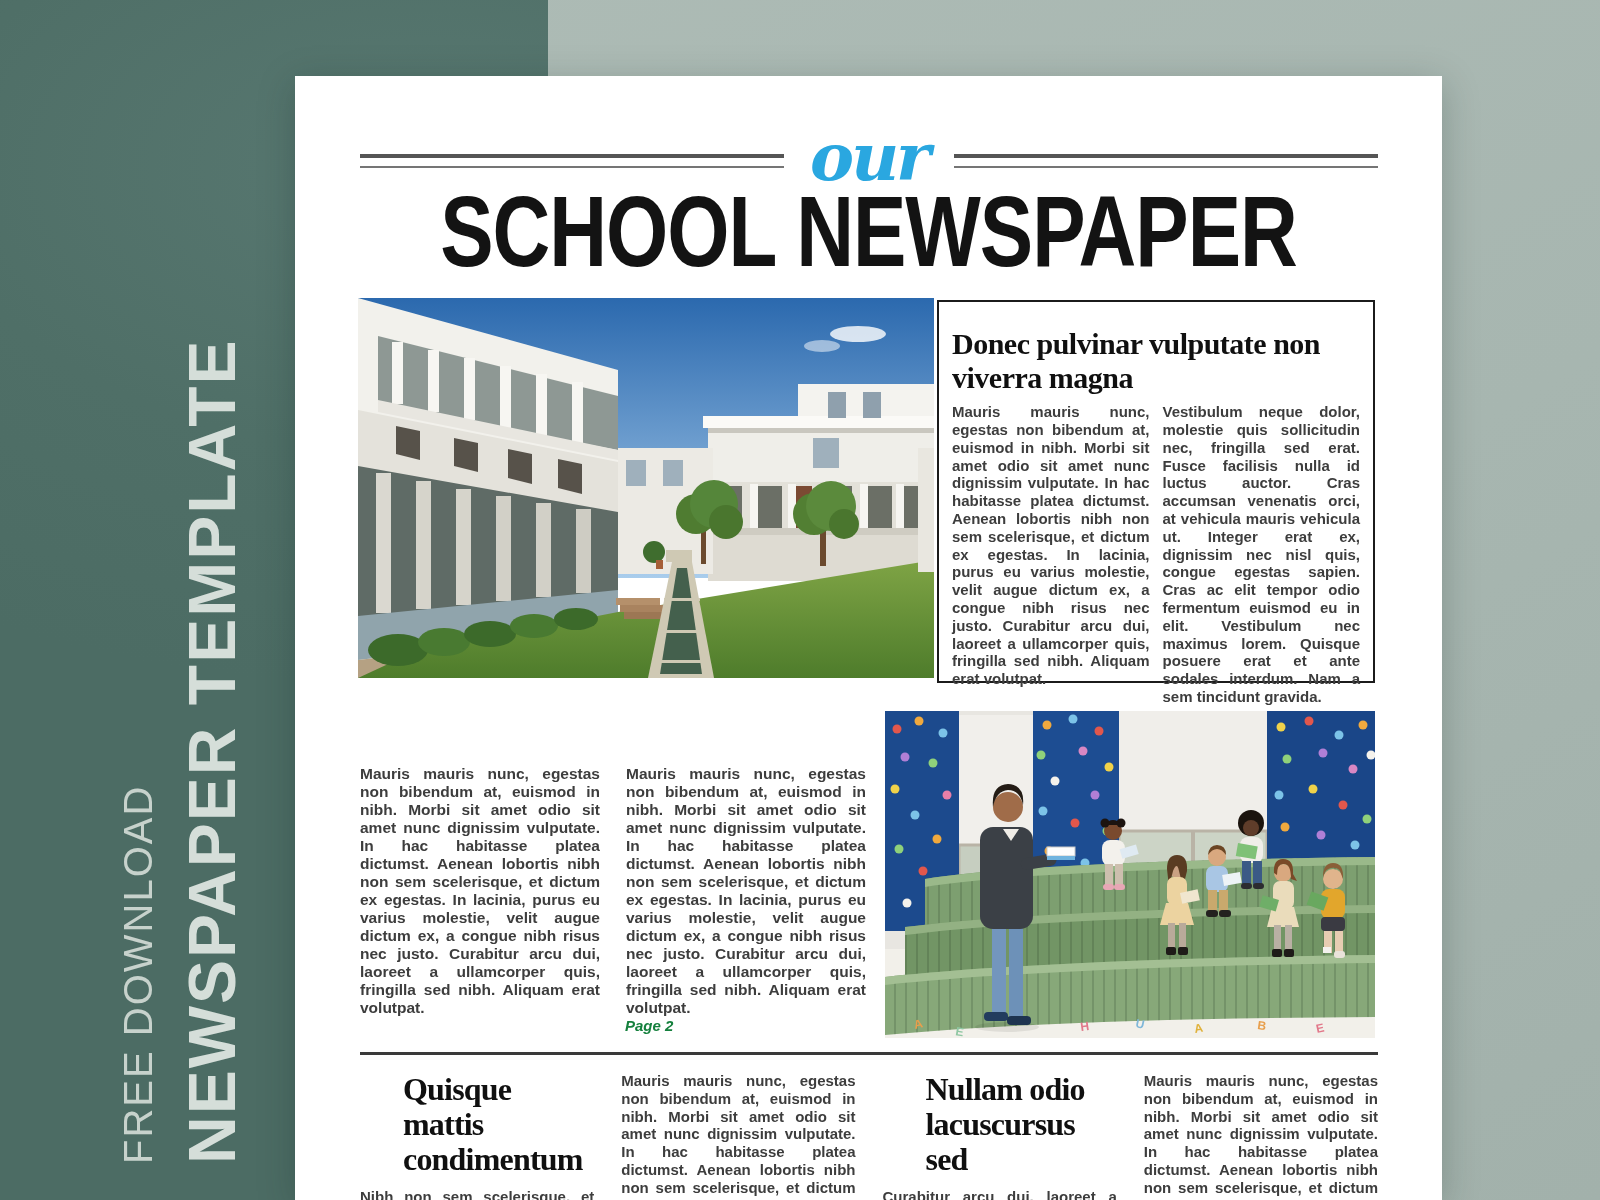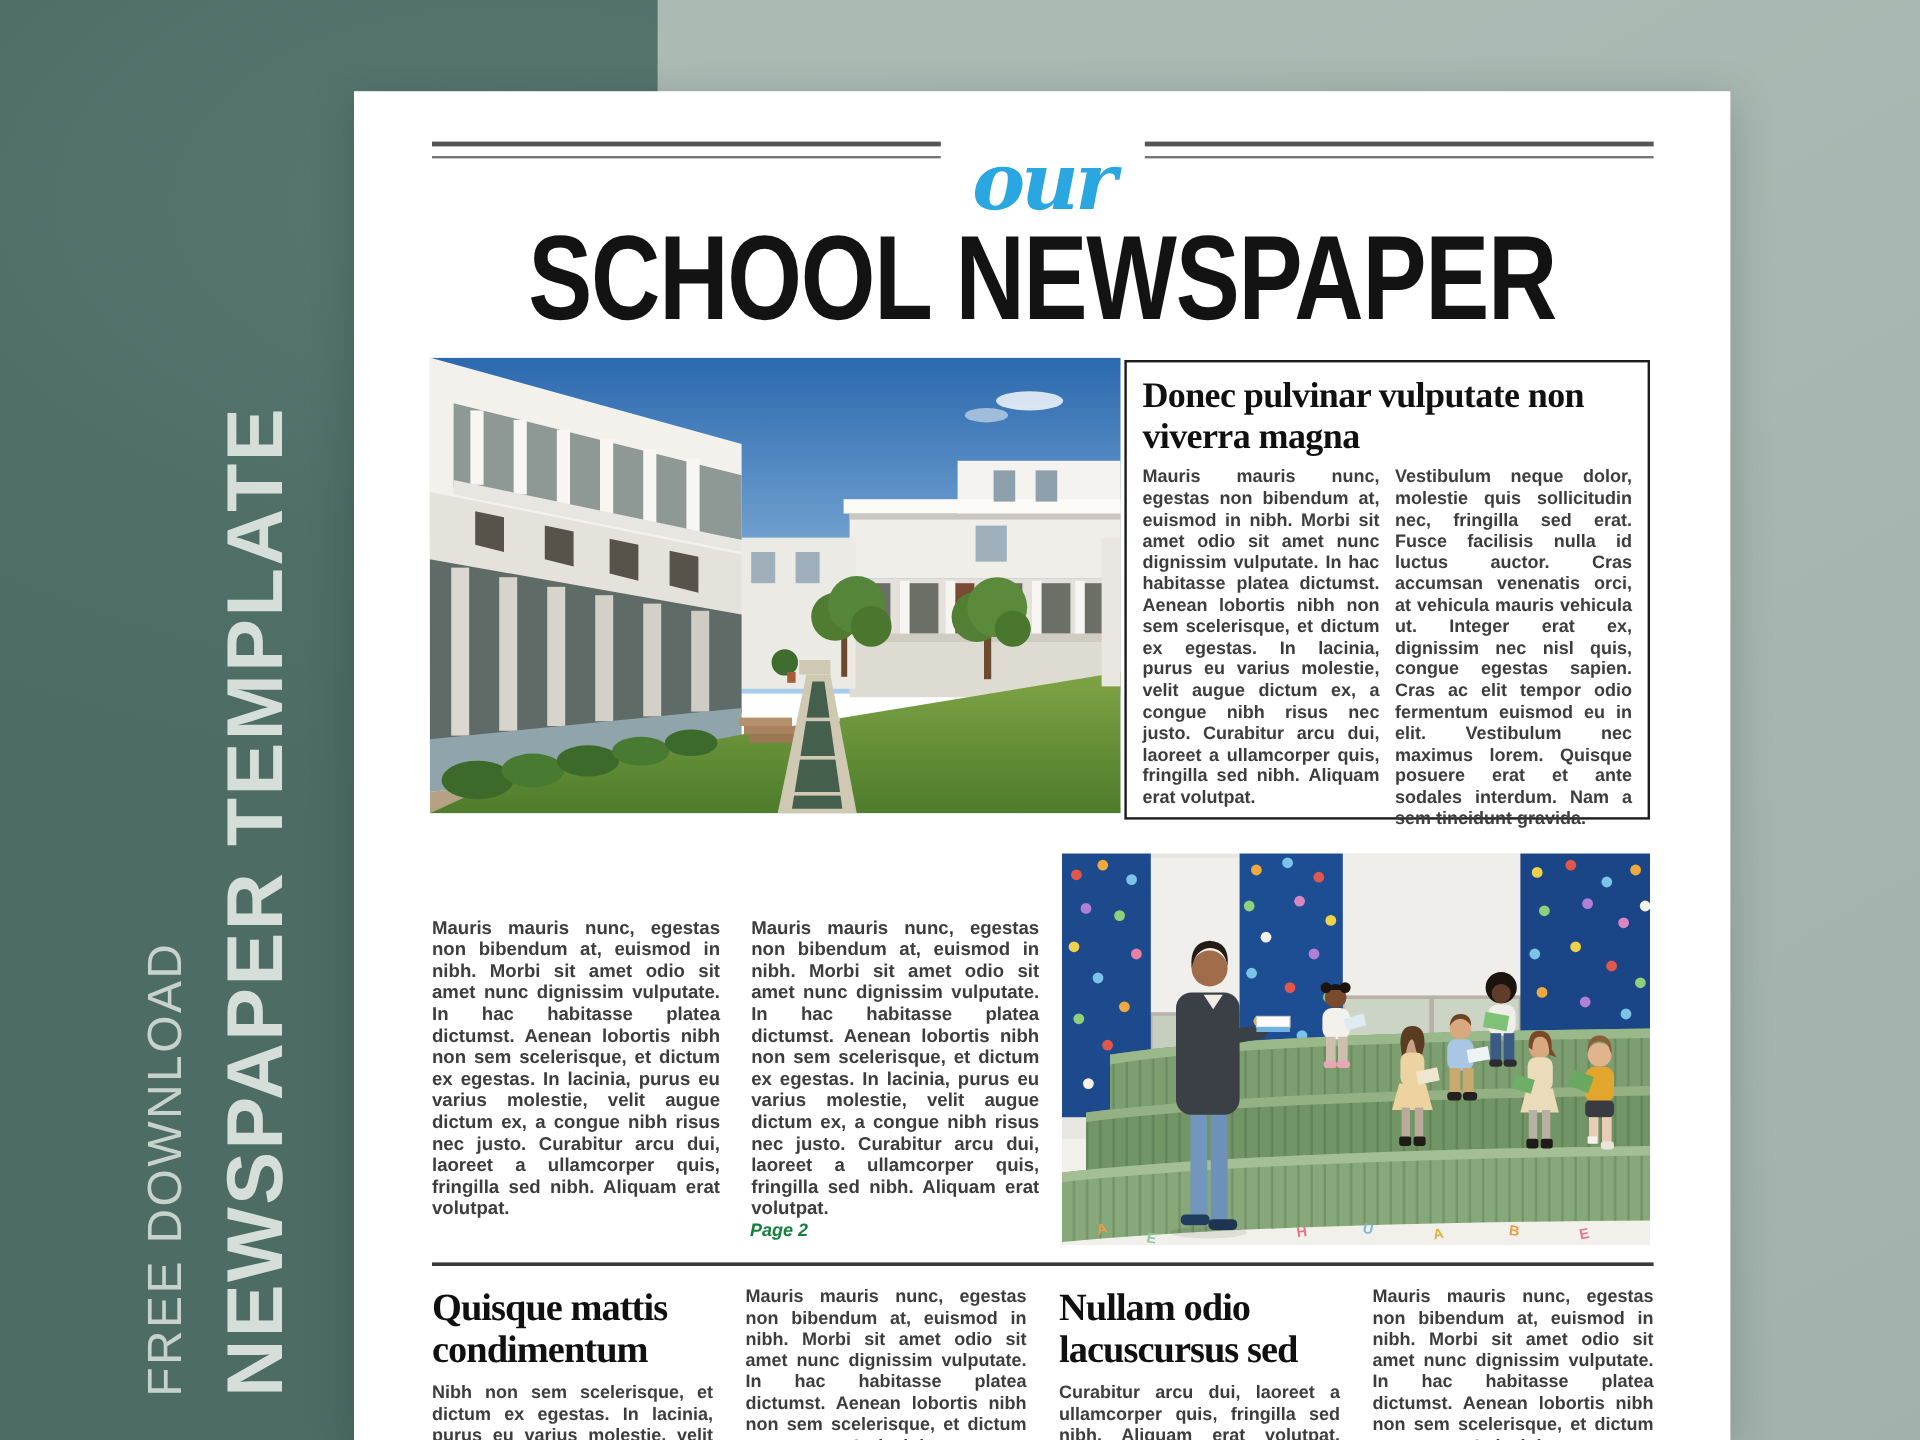--- a/index.html
+++ b/index.html
@@ -15,60 +15,60 @@
   }
   .vtext { position:absolute; transform-origin:0 0; transform:rotate(-90deg); white-space:nowrap; }
   .vtext.light { left:116px; top:1164px; font-size:40px; letter-spacing:2px; color:#c7d2cc; font-weight:400; }
   .vtext.bold  { left:174px; top:1164px; font-size:66px; letter-spacing:2px; color:#d5ded9; font-weight:bold; }
 
   .page {
     position:absolute; left:295px; top:76px; width:1147px; height:1124px;
     background:#ffffff; box-shadow:0 8px 34px rgba(20,40,35,.25); overflow:hidden;
   }
 
-  .mast-row { position:absolute; left:65px; width:1018px; top:42px; height:86px; display:flex; align-items:flex-start; }
+  .mast-row { position:absolute; left:65px; width:1018px; top:42px; height:86px; display:flex; align-items:center; }
   .mast-line { flex:1; height:14px; border-top:4px solid #555555; border-bottom:2px solid #757575; }
   .mast-script {
     margin:0 26px; font-family:"DejaVu Serif", serif; font-style:italic; font-weight:bold;
     font-size:66px; line-height:1; color:#2aa7e0; letter-spacing:-3px; padding-bottom:8px;
   }
   .mast-title {
     position:absolute; left:0; width:100%; top:106px; text-align:center;
     font-weight:bold; font-size:80px; line-height:1; letter-spacing:-1px; color:#131313;
     transform:scaleY(1.25); transform-origin:50% 0;
   }
 
   .photo { position:absolute; overflow:hidden; }
   .photo svg { display:block; width:100%; height:100%; }
   .photo-courtyard { left:63px; top:222px; width:576px; height:380px; }
   .photo-classroom { left:590px; top:635px; width:490px; height:327px; }
 
   .lead-box {
     position:absolute; left:642px; top:224px; width:438px; height:383px;
-    border:2px solid #1b1b1b; padding:11px 13px 10px;
+    border:2px solid #1b1b1b; padding:25px 13px 10px;
   }
   .headline-serif { font-family:"Liberation Serif", serif; font-weight:bold; color:#101010; letter-spacing:-0.5px; }
   .lead-box h2 { font-size:30px; line-height:1.12; margin-bottom:9px; }
   .cols2 { display:flex; gap:13px; }
   .cols2 > div { flex:1; }
   .bodytext { font-size:15px; line-height:17.8px; text-align:justify; color:#3d3d3d;font-weight:bold; }
 
   .art2-head { position:absolute; left:65px; top:618px; width:505px; font-size:33px; line-height:1.13; }
   .art2-cols { position:absolute; left:65px; top:689px; width:506px; }
   .art2-cols .bodytext { font-size:15.5px; line-height:18px; }
   .art2-cols { display:flex; gap:26px; }
   .art2-cols > div { flex:1; }
   .page-marker { position:absolute; left:330px; top:941px; width:241px; text-align:left;
     font-style:italic; font-weight:bold; font-size:15px; color:#15803d; }
 
   .divider { position:absolute; left:65px; top:976px; width:1018px; height:3px; background:#3a3a3a; }
 
   .bottom-grid { position:absolute; left:65px; top:996px; width:1018px;
     display:grid; grid-template-columns:repeat(4,1fr); gap:27px; }
-  .bottom-grid h3 { font-size:32px; line-height:1.1; letter-spacing:-0.8px; margin-bottom:10px; }
+  .bottom-grid h3 { font-size:32px; line-height:1.1; letter-spacing:-0.8px; margin-bottom:10px;margin-left:43px; }
 </style>
 </head>
 <body>
 
 <div class="teal-panel"></div>
 
 <div class="vtext light">FREE DOWNLOAD</div>
 <div class="vtext bold">NEWSPAPER TEMPLATE</div>
 
 <div class="page">

